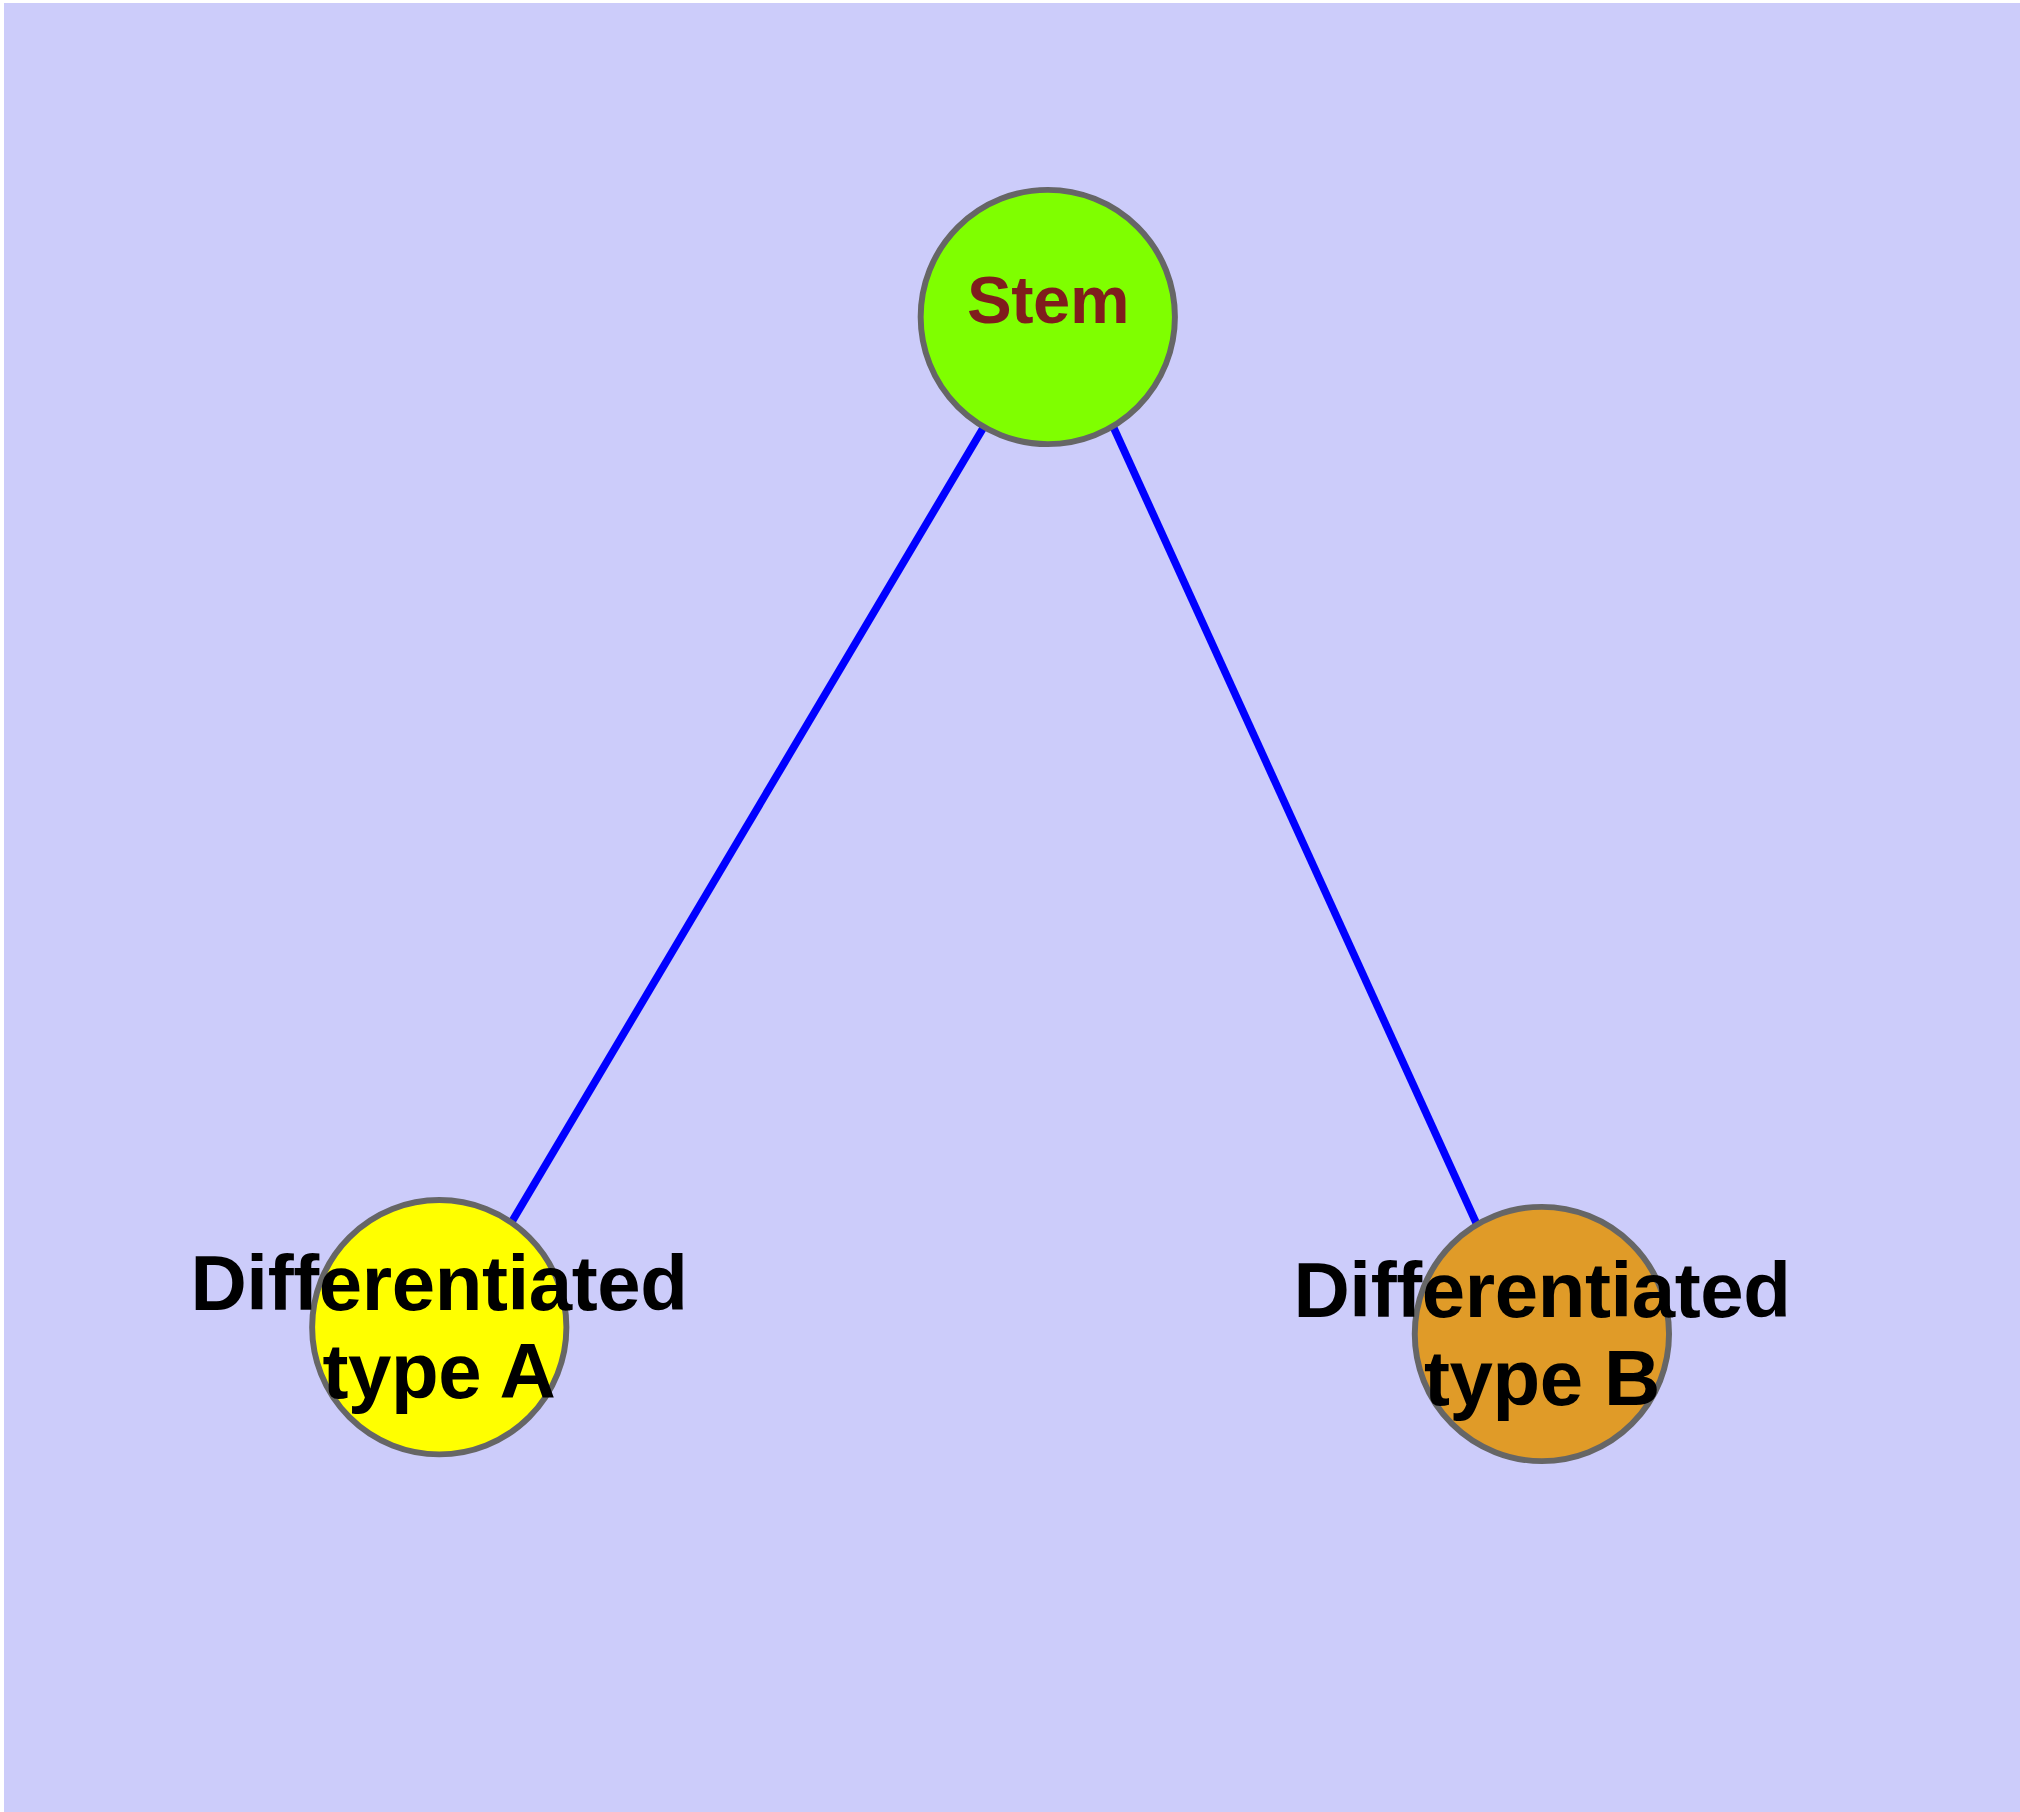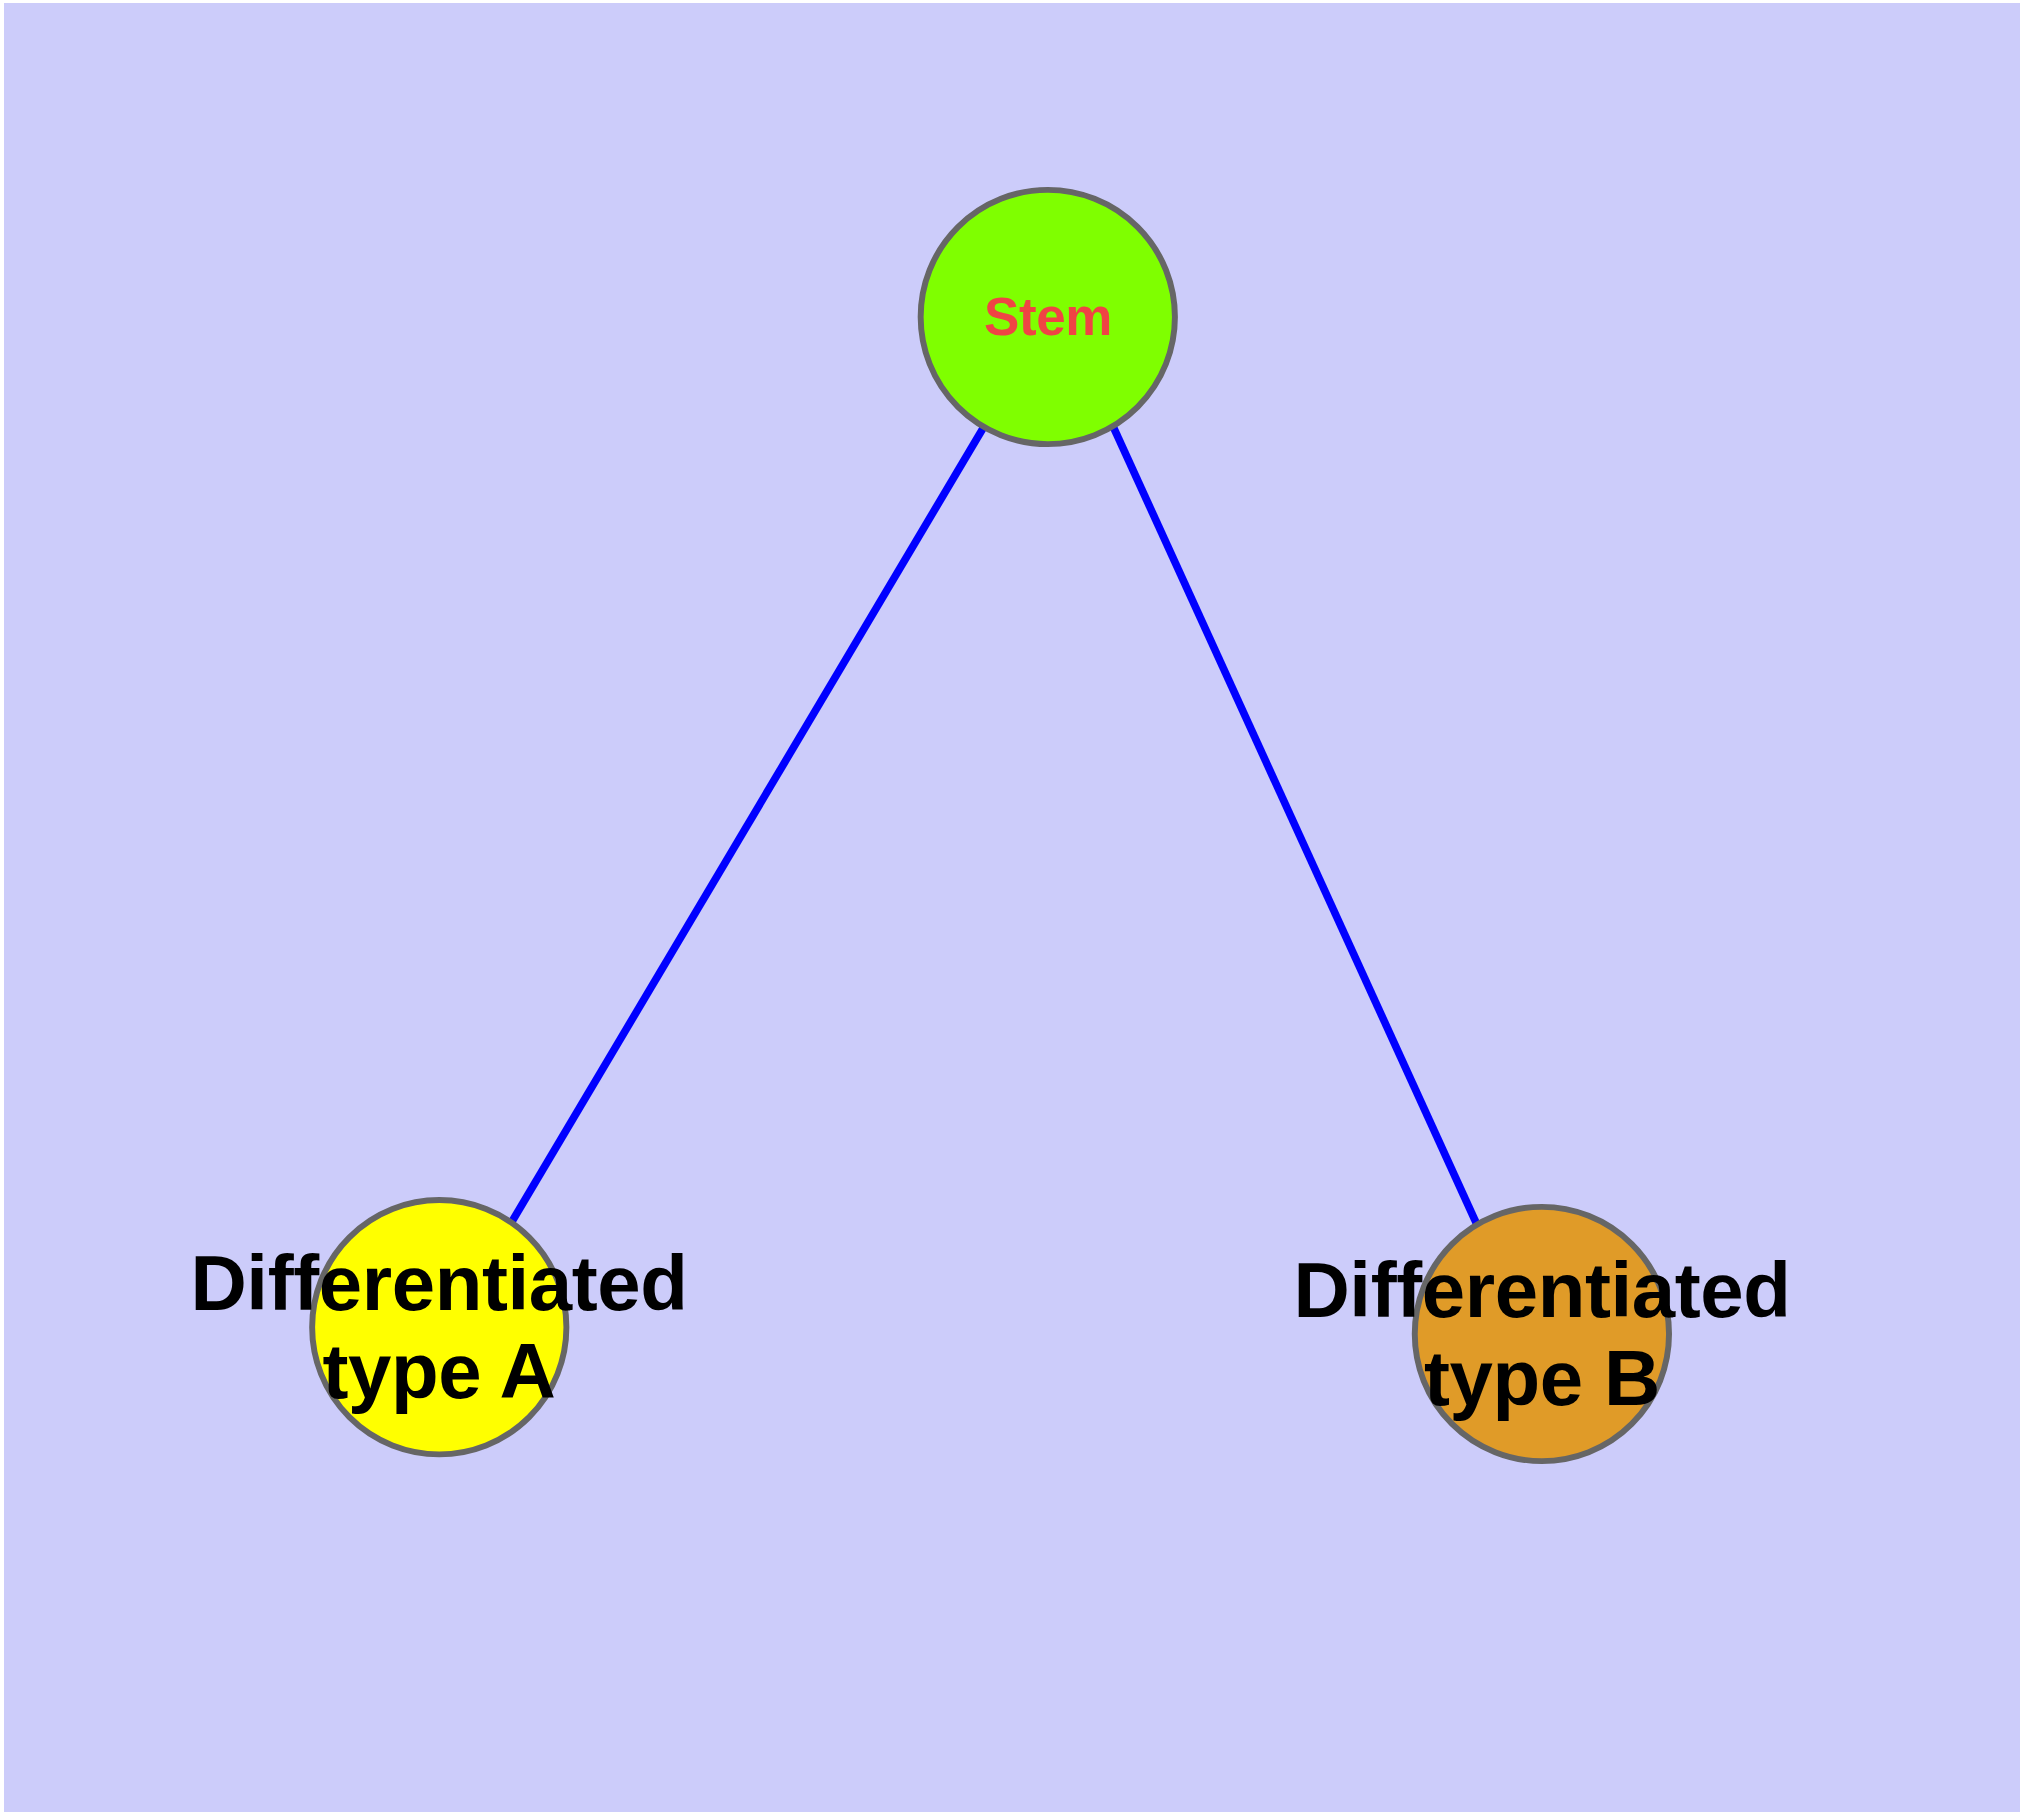--- a/index.html
+++ b/index.html
@@ -66,20 +66,20 @@
       <line class="edge-line" x1="1161" y1="503" x2="604" y2="1441" stroke="#0000ff" stroke-width="9"></line>
       <line class="edge-line" x1="1313" y1="503" x2="1742" y2="1444" stroke="#0000ff" stroke-width="9"></line>
     </g>
     <g>
       <circle class="node-circle" cx="1236" cy="374" r="150" fill="#7fff00" stroke="#666666"></circle>
       <circle class="node-circle" cx="518" cy="1566" r="150" fill="#ffff00" stroke="#666666"></circle>
       <circle class="node-circle" cx="1819" cy="1574" r="150" fill="#e09b28" stroke="#666666"></circle>
     </g>
   </svg>
 
-  <div class="node-label" style="left: 1048px; top: 317px; color: #ef4444; font-size: 53px; line-height: 88px;">Stem</div>
+  <div class="node-label" style="left: 1048px; top: 300px; color: #7f1d1d; font-size: 67px; line-height: 88px;">Stem</div>
   <div class="node-label" style="left: 439px; top: 1327px; color: rgb(0, 0, 0); font-size: 78px; line-height: 88px;">Differentiated
 type A</div>
   <div class="node-label" style="left: 1542px; top: 1334px; color: rgb(0, 0, 0); font-size: 78px; line-height: 88px;">Differentiated
 type B</div>
 
 </div>
 
 
 </body></html>

